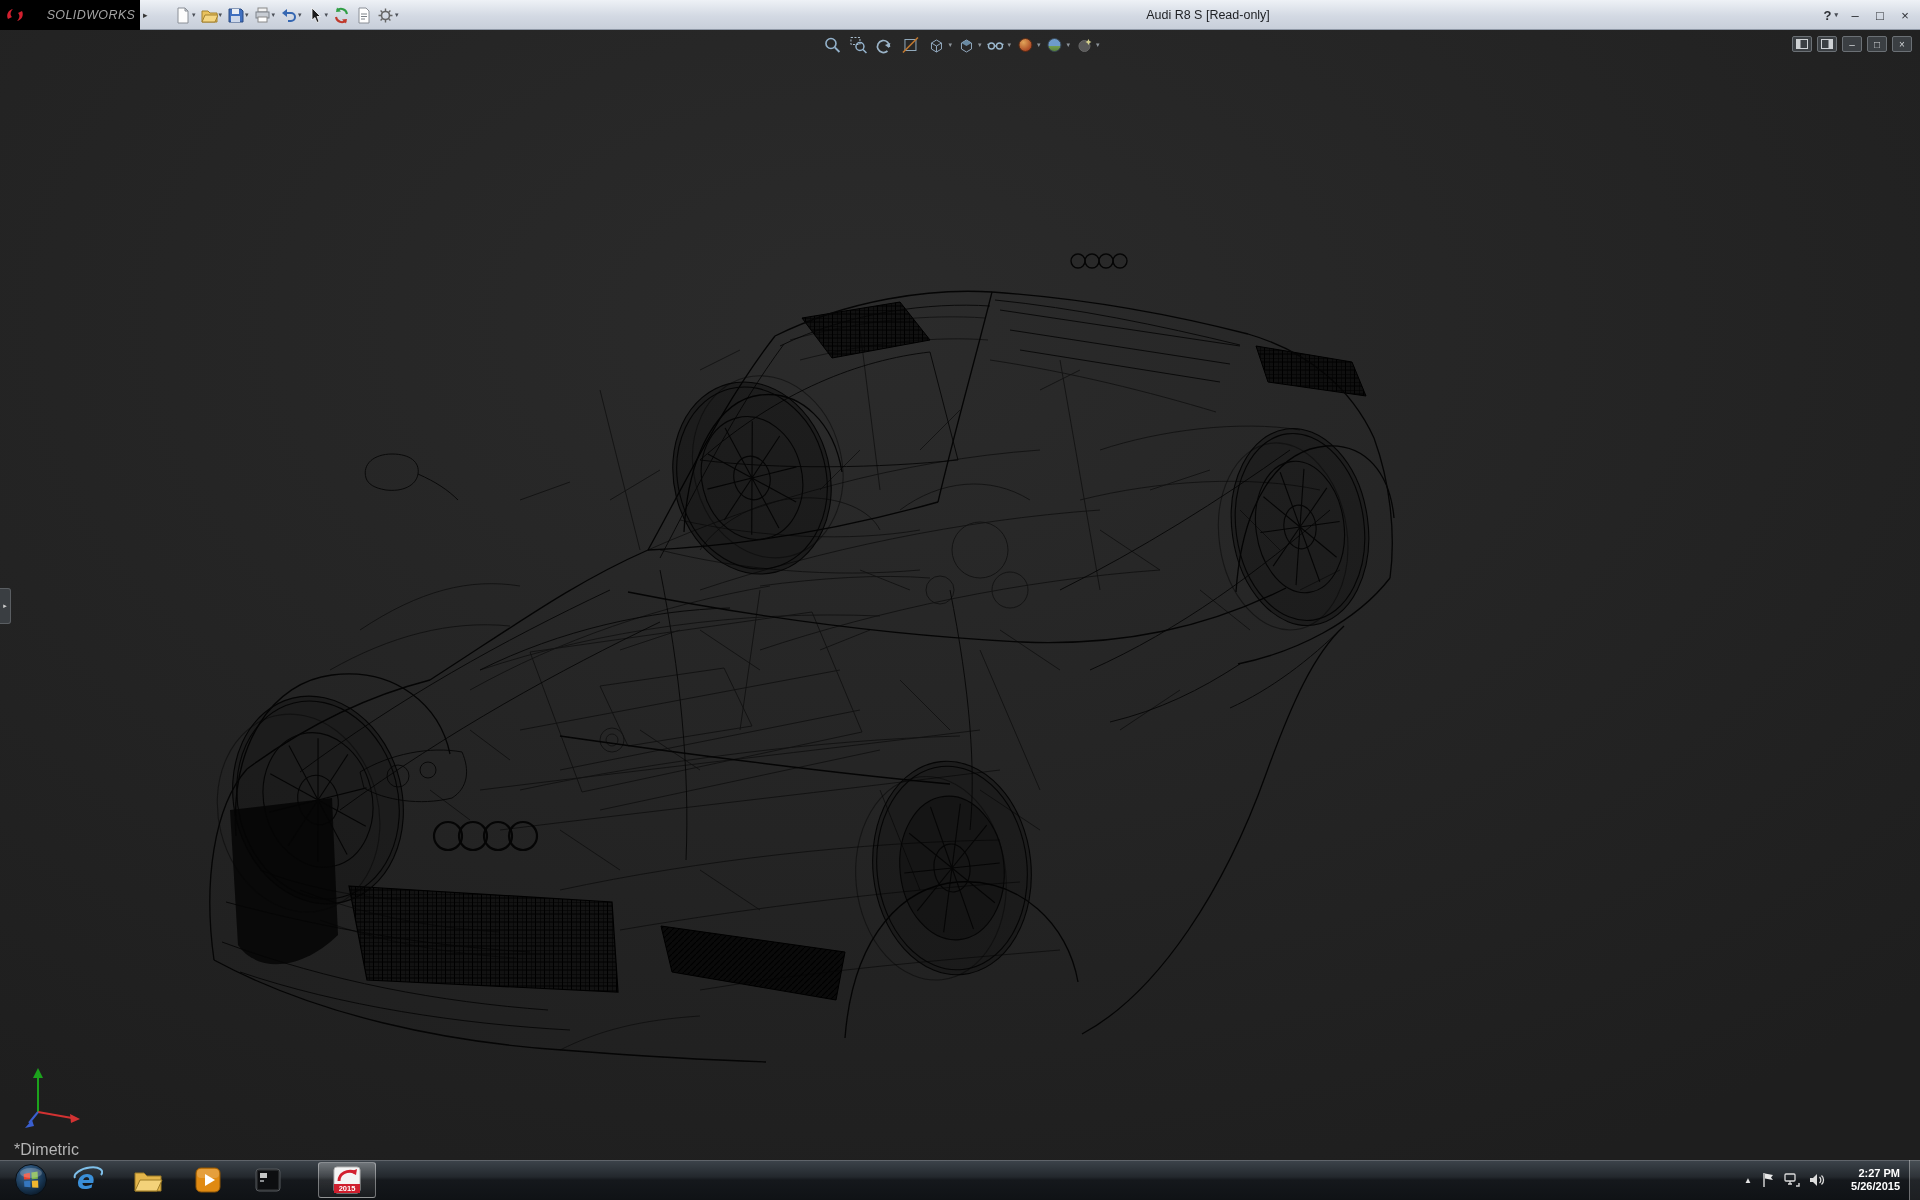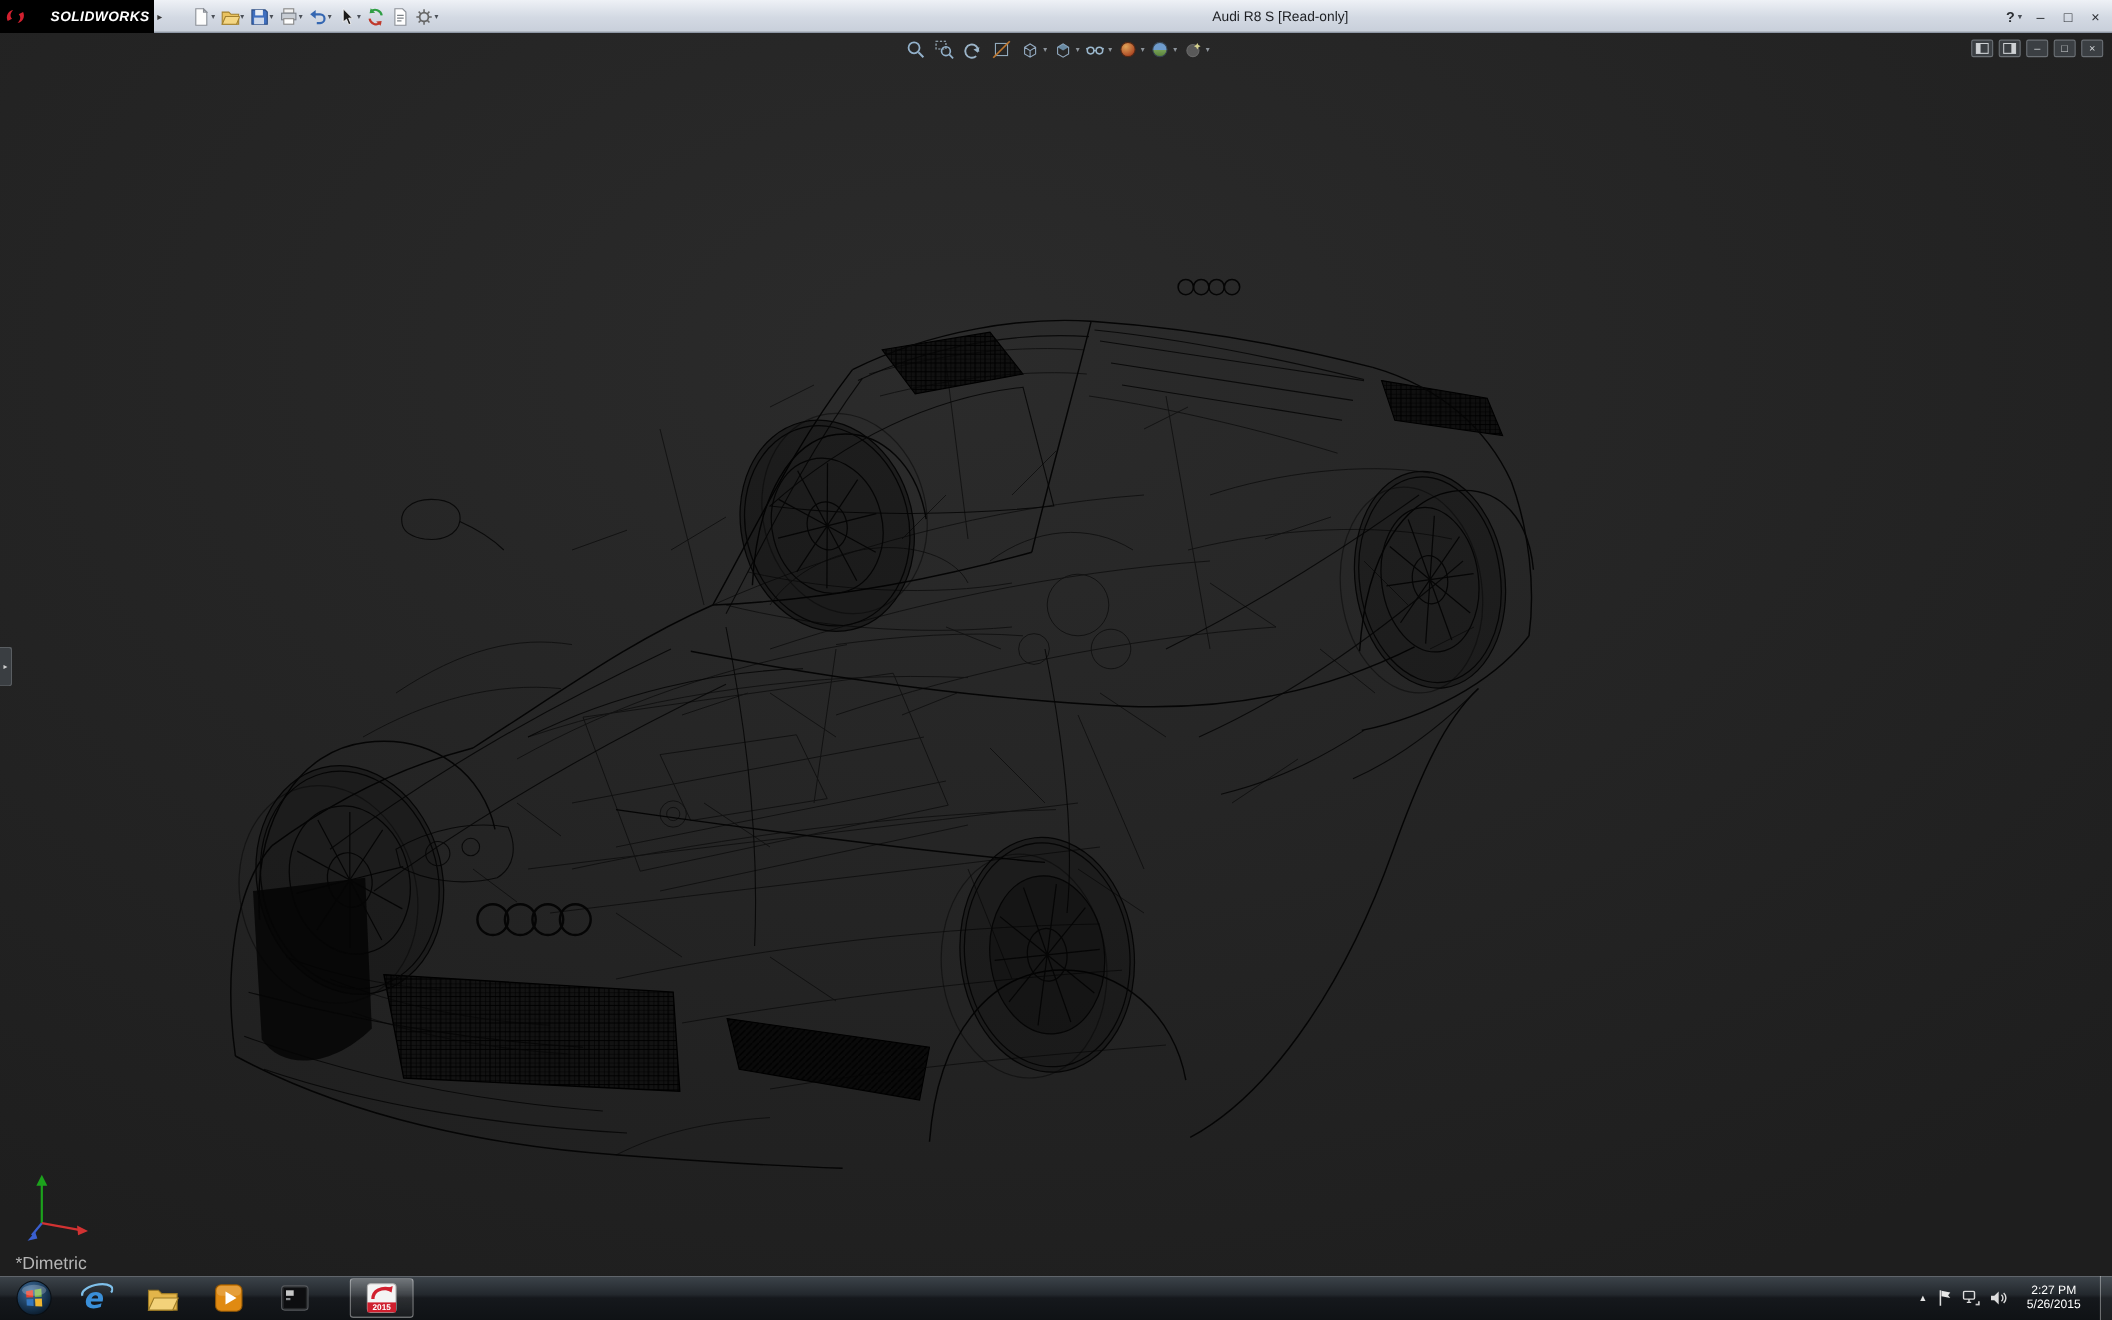--- a/index.html
+++ b/index.html
@@ -6,27 +6,27 @@
   html,body { width:1920px; height:1200px; overflow:hidden; background:#000;
               font-family:"Liberation Sans", sans-serif; }
   #screen { position:relative; width:1920px; height:1200px; overflow:hidden; }
 
   
   .titlebar { position:absolute; top:0; left:0; width:1920px; height:30px;
     background:linear-gradient(#eef1f6,#d3d9e3 55%,#c8cfda);
     border-bottom:1px solid #8f98a6; z-index:40; }
   .brand { position:absolute; left:0; top:0; width:140px; height:30px; background:#000;
     display:flex; align-items:center; justify-content:center; gap:4px; }
-  .brand-text { color:#ffffff; font-weight:bold; font-size:12.5px; letter-spacing:.4px; font-style:italic;margin-left:18px; }
+  .brand-text { color:#a3a3a3; font-weight:normal; font-size:12.5px; letter-spacing:.4px; font-style:italic;margin-left:18px; }
   .brand-expander { position:absolute; left:143px; top:0; height:30px; line-height:30px;
     color:#333; font-size:9px; cursor:pointer; }
   .qat { position:absolute; left:172px; top:2px; height:26px; display:flex; align-items:center; gap:1px; }
   .tool { display:flex; align-items:center; justify-content:center; height:26px; padding:0 2px; border-radius:2px; }
   .caret { font-size:7px; color:#4a4f57; margin-left:1px; }
-  .tbar-title { position:absolute; left:1164px; top:0; transform:translateX(-50%);
+  .tbar-title { position:absolute; left:1208px; top:0; transform:translateX(-50%);
     height:30px; line-height:30px; font-size:12.5px; color:#1d1f23; white-space:nowrap; }
   .help { position:absolute; right:82px; top:0; height:30px; display:flex; align-items:center; gap:2px;
     color:#2b2e33; font-size:13px; font-weight:bold; }
   .win-buttons { position:absolute; right:8px; top:0; height:30px; display:flex; align-items:center; gap:11px; }
   .wbtn { color:#2b2e33; font-size:13px; width:14px; text-align:center; cursor:pointer; }
 
   
   .viewport { position:absolute; top:30px; left:0; width:1920px; height:1130px;
     background:radial-gradient(1500px 950px at 45% 26%, #2b2b2b, #232323 62%, #1e1e1e); }
   .car { position:absolute; left:0; top:0; pointer-events:none; }
@@ -56,21 +56,21 @@
     box-shadow:inset 0 1px 0 rgba(255,255,255,.18); z-index:50; }
   .start { position:absolute; left:6px; top:0; width:50px; height:40px;
     display:flex; align-items:center; justify-content:center; cursor:pointer; }
   .apps { position:absolute; left:58px; top:1px; height:38px; display:flex; align-items:center; }
   .task-btn { width:58px; height:36px; display:flex; align-items:center; justify-content:center;
     border-radius:3px; margin:0 1px; cursor:pointer; }
   .task-btn.active { background:linear-gradient(rgba(255,255,255,.28),rgba(255,255,255,.10) 50%,rgba(255,255,255,.04));
     border:1px solid rgba(255,255,255,.38); margin-left:20px;text-decoration:underline; }
   .tray { position:absolute; right:0; top:0; height:40px; display:flex; align-items:center; gap:9px; }
   .tray-chevron { color:#e4e4e4; font-size:8px; cursor:pointer; }
-  .clock { color:#fff; font-size:11px; line-height:13px; text-align:center; width:66px; cursor:default; }
+  .clock { color:#fff; font-size:11px; line-height:13px; text-align:right; width:66px; cursor:default;font-weight:bold; }
   .show-desktop { width:11px; height:40px; border-left:1px solid rgba(255,255,255,.35);
     background:rgba(255,255,255,.06); cursor:pointer; }
 </style>
 </head>
 <body>
 
 <div id="screen">
 
   <div class="titlebar">
     <div class="brand">

